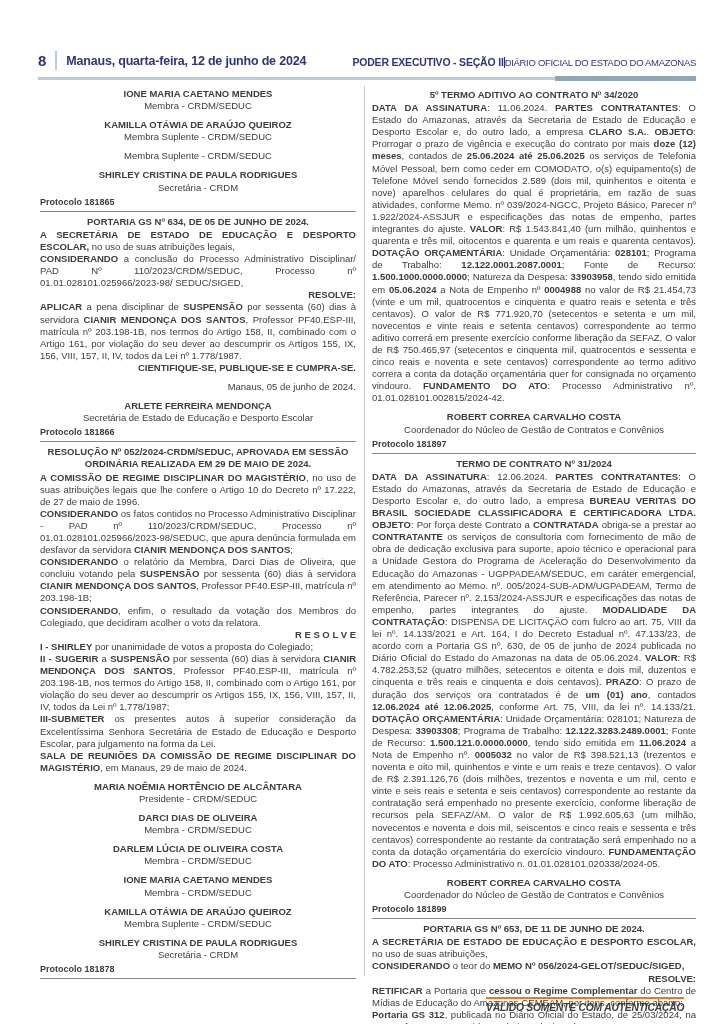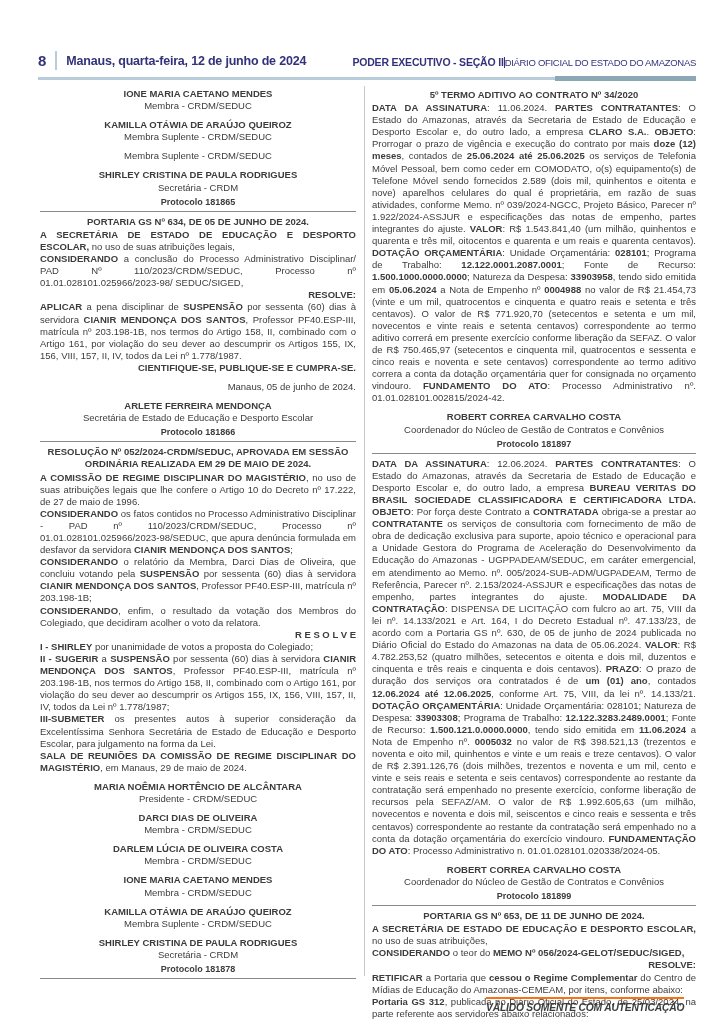--- a/index.html
+++ b/index.html
@@ -28,21 +28,21 @@
   .col{position:absolute;top:88px;font-size:9.5px;line-height:12.1px;}
   #col-left{left:40px;width:316px;}
   #col-right{left:372px;width:324px;}
   .vdivider{position:absolute;left:364px;top:86px;width:1px;height:890px;background:#c9c9c9;}
   .b{font-weight:bold;}
   .blk-heading{font-weight:bold;text-align:center;margin:1px 0;}
   .blk-para{text-align:justify;}
   .blk-center{text-align:right;}
   .blk-sig-name{font-weight:bold;text-align:center;}
   .blk-sig-role{text-align:center;}
-  .blk-protocol{text-align:center;font-weight:bold;font-size:9px;margin:2px 0 3px;}
+  .blk-protocol{text-align:left;font-weight:bold;font-size:9px;margin:2px 0 3px;}
   .blk-divider{border-top:1px solid #8a8a8a;margin:1px 0 4px;}
   .blk-spacer{height:7px;}
   
   .auth{
     position:absolute;left:486px;top:997px;width:198px;
     border-top:2px solid #f97316;padding-top:3px;
     font-style:italic;font-weight:bold;font-size:10.3px;text-align:center;white-space:nowrap;
     letter-spacing:-0.2px;
   }
 </style>
@@ -123,20 +123,21 @@
       <div class="blk-divider"></div>
     </div>
   <div id="col-right" class="col">
       <div class="blk-heading"><span>5º TERMO ADITIVO AO CONTRATO Nº 34/2020</span></div>
       <div class="blk-para"><span class="b">DATA DA ASSINATURA</span><span>: 11.06.2024. </span><span class="b">PARTES CONTRATANTES</span><span>: O Estado do Amazonas, através da Secretaria de Estado de Educação e Desporto Escolar e, do outro lado, a empresa </span><span class="b">CLARO S.A.</span><span>. </span><span class="b">OBJETO</span><span>: Prorrogar o prazo de vigência e execução do contrato por mais </span><span class="b">doze (12) meses</span><span>, contados de </span><span class="b">25.06.2024 até 25.06.2025</span><span> os serviços de Telefonia Móvel Pessoal, bem como ceder em COMODATO, o(s) equipamento(s) de Telefone Móvel sendo fornecidos 2.589 (dois mil, quinhentos e oitenta e nove) aparelhos celulares do qual é proprietária, em razão de suas atividades, conforme Memo. nº 039/2024-NGCC, Projeto Básico, Parecer nº 1.922/2024-ASSJUR e especificações das notas de empenho, partes integrantes do ajuste. </span><span class="b">VALOR</span><span>: R$ 1.543.841,40 (um milhão, quinhentos e quarenta e três mil, oitocentos e quarenta e um reais e quarenta centavos). </span><span class="b">DOTAÇÃO ORÇAMENTÁRIA</span><span>: Unidade Orçamentária: </span><span class="b">028101</span><span>; Programa de Trabalho: </span><span class="b">12.122.0001.2087.0001</span><span>; Fonte de Recurso: </span><span class="b">1.500.1000.0000.0000</span><span>; Natureza da Despesa: </span><span class="b">33903958</span><span>, tendo sido emitida em </span><span class="b">05.06.2024</span><span> a Nota de Empenho nº </span><span class="b">0004988</span><span> no valor de R$ 21.454,73 (vinte e um mil, quatrocentos e cinquenta e quatro reais e setenta e três centavos). O valor de R$ 771.920,70 (setecentos e setenta e um mil, novecentos e vinte reais e setenta centavos) correspondente ao termo aditivo correrá em presente exercício conforme liberação da SEFAZ. O valor de R$ 750.465,97 (setecentos e cinquenta mil, quatrocentos e sessenta e cinco reais e noventa e sete centavos) correspondente ao termo aditivo correra a conta da dotação orçamentária quer for consignada no orçamento vindouro. </span><span class="b">FUNDAMENTO DO ATO</span><span>: Processo Administrativo nº. 01.01.028101.002815/2024-42.</span></div>
       <div class="blk-spacer"></div>
       <div class="blk-sig-name"><span>ROBERT CORREA CARVALHO COSTA</span></div>
       <div class="blk-sig-role"><span>Coordenador do Núcleo de Gestão de Contratos e Convênios</span></div>
       <div class="blk-protocol"><span>Protocolo 181897</span></div>
       <div class="blk-divider"></div>
+      <div class="blk-heading"><span>TERMO DE CONTRATO Nº 31/2024</span></div>
       <div class="blk-para"><span class="b">DATA DA ASSINATURA</span><span>: 12.06.2024. </span><span class="b">PARTES CONTRATANTES</span><span>: O Estado do Amazonas, através da Secretaria de Estado de Educação e Desporto Escolar e, do outro lado, a empresa </span><span class="b">BUREAU VERITAS DO BRASIL SOCIEDADE CLASSIFICADORA E CERTIFICADORA LTDA.</span><span> </span><span class="b">OBJETO</span><span>: Por força deste Contrato a </span><span class="b">CONTRATADA</span><span> obriga-se a prestar ao </span><span class="b">CONTRATANTE</span><span> os serviços de consultoria com fornecimento de mão de obra de dedicação exclusiva para suporte, apoio técnico e operacional para a Unidade Gestora do Programa de Aceleração do Desenvolvimento da Educação do Amazonas - UGPPADEAM/SEDUC, em caráter emergencial, em atendimento ao Memo. nº. 005/2024-SUB-ADM/UGPADEAM, Termo de Referência, Parecer nº. 2.153/2024-ASSJUR e especificações das notas de empenho, partes integrantes do ajuste. </span><span class="b">MODALIDADE DA CONTRATAÇÃO</span><span>: DISPENSA DE LICITAÇÃO com fulcro ao art. 75, VIII da lei nº. 14.133/2021 e Art. 164, I do Decreto Estadual nº. 47.133/23, de acordo com a Portaria GS nº. 630, de 05 de junho de 2024 publicada no Diário Oficial do Estado do Amazonas na data de 05.06.2024. </span><span class="b">VALOR</span><span>: R$ 4.782.253,52 (quatro milhões, setecentos e oitenta e dois mil, duzentos e cinquenta e três reais e cinquenta e dois centavos). </span><span class="b">PRAZO</span><span>: O prazo de duração dos serviços ora contratados é de </span><span class="b">um (01) ano</span><span>, contados </span><span class="b">12.06.2024 até 12.06.2025</span><span>, conforme Art. 75, VIII, da lei nº. 14.133/21. </span><span class="b">DOTAÇÃO ORÇAMENTÁRIA</span><span>: Unidade Orçamentária: 028101; Natureza de Despesa: </span><span class="b">33903308</span><span>; Programa de Trabalho: </span><span class="b">12.122.3283.2489.0001</span><span>; Fonte de Recurso: </span><span class="b">1.500.121.0.0000.0000</span><span>, tendo sido emitida em </span><span class="b">11.06.2024</span><span> a Nota de Empenho nº. </span><span class="b">0005032</span><span> no valor de R$ 398.521,13 (trezentos e noventa e oito mil, quinhentos e vinte e um reais e treze centavos). O valor de R$ 2.391.126,76 (dois milhões, trezentos e noventa e um mil, cento e vinte e seis reais e setenta e seis centavos) correspondente ao restante da contratação será empenhado no presente exercício, conforme liberação de recursos pela SEFAZ/AM. O valor de R$ 1.992.605,63 (um milhão, novecentos e noventa e dois mil, seiscentos e cinco reais e sessenta e três centavos) correspondente ao restante da contratação será empenhado no a conta da dotação orçamentária do exercício vindouro. </span><span class="b">FUNDAMENTAÇÃO DO ATO</span><span>: Processo Administrativo n. 01.01.028101.020338/2024-05.</span></div>
       <div class="blk-spacer"></div>
       <div class="blk-sig-name"><span>ROBERT CORREA CARVALHO COSTA</span></div>
       <div class="blk-sig-role"><span>Coordenador do Núcleo de Gestão de Contratos e Convênios</span></div>
       <div class="blk-protocol"><span>Protocolo 181899</span></div>
       <div class="blk-divider"></div>
       <div class="blk-heading"><span>PORTARIA GS Nº 653, DE 11 DE JUNHO DE 2024.</span></div>
       <div class="blk-para"><span class="b">A SECRETÁRIA DE ESTADO DE EDUCAÇÃO E DESPORTO ESCOLAR,</span><span> no uso de suas atribuições,</span></div>
       <div class="blk-para"><span class="b">CONSIDERANDO</span><span> o teor do </span><span class="b">MEMO Nº 056/2024-GELOT/SEDUC/SIGED,</span></div>
       <div class="blk-center"><span class="b">RESOLVE:</span></div>

